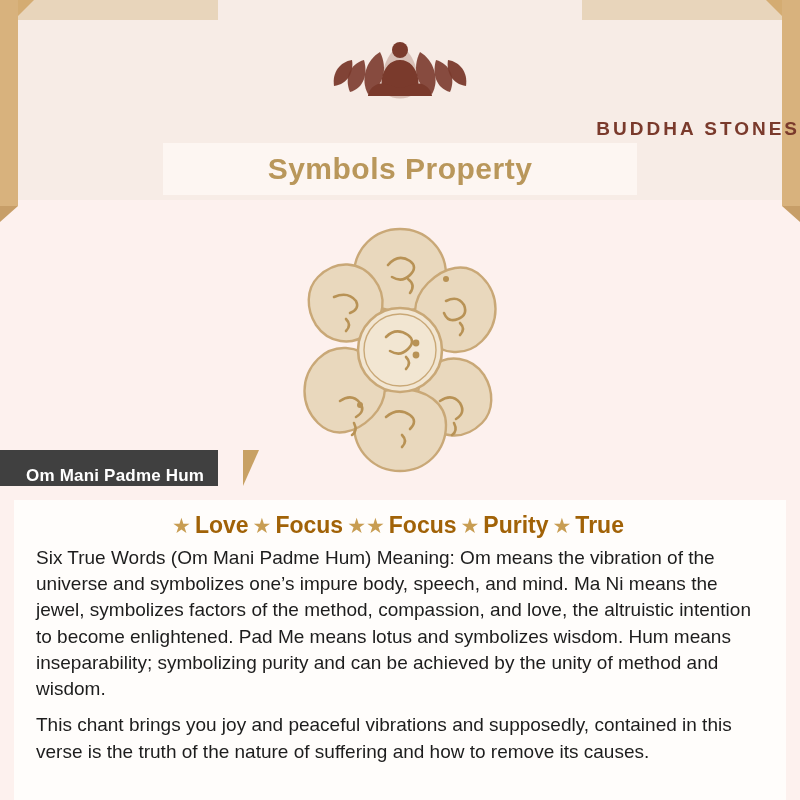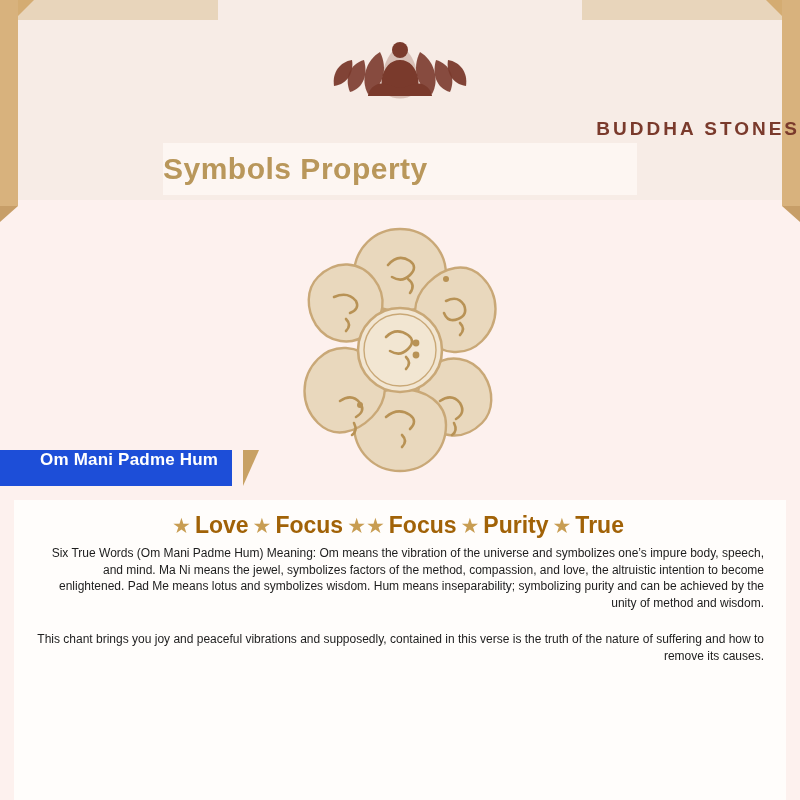--- a/index.html
+++ b/index.html
@@ -102,20 +102,21 @@
     text-align: right;
   }
   
   .title-plate {
     position: absolute;
     left: 163px; top: 143px;
     width: 474px; height: 52px;
     background: #fdf6f2;
     display: flex;
     align-items: center;
+    justify-content: center;
   }
   .title-text {
     font-size: 30px;
     font-weight: bold;
     color: #b9975b;
     letter-spacing: 0.5px;
   }
   
   .mandala-area {
     position: absolute;
@@ -123,24 +124,24 @@
     width: 800px; height: 300px;
     display: flex;
     align-items: center;
     justify-content: center;
   }
   
   .tag {
     position: absolute;
     left: 0; top: 450px;
     height: 36px;
-    background: #1d4ed8;
+    background: #404040;
     display: flex;
-    align-items: flex-start;
-    padding-left: 40px;
+    align-items: flex-end;
+    padding-left: 26px;
     padding-right: 14px;
   }
   .tag-text {
     color: #ffffff;
     font-size: 17px;
     font-weight: bold;
     letter-spacing: 0.2px;
   }
   .tag-notch {
     position: absolute;
@@ -169,30 +170,30 @@
     color: #a16207;
     padding: 0 4px;
   }
   .star {
     font-size: 21px;
     color: #c89d52;
     line-height: 1;
   }
   .body-text {
     padding: 6px 22px 0 22px;
-    font-size: 12px;
+    font-size: 19px;
     line-height: 1.38;
     color: #1d1d1d;
-    text-align: right;
+    text-align: left;
   }
   .body-text p {
     margin: 0 0 0 0;
   }
   .body-text p + p {
-    margin-top: 20px;
+    margin-top: 10px;
   }
 </style>
 </head>
 <body>
 
 <div class="page">
 
   <div class="top-band"></div>
   <div class="top-ribbon-left"></div>
   <div class="top-ribbon-right"></div>

